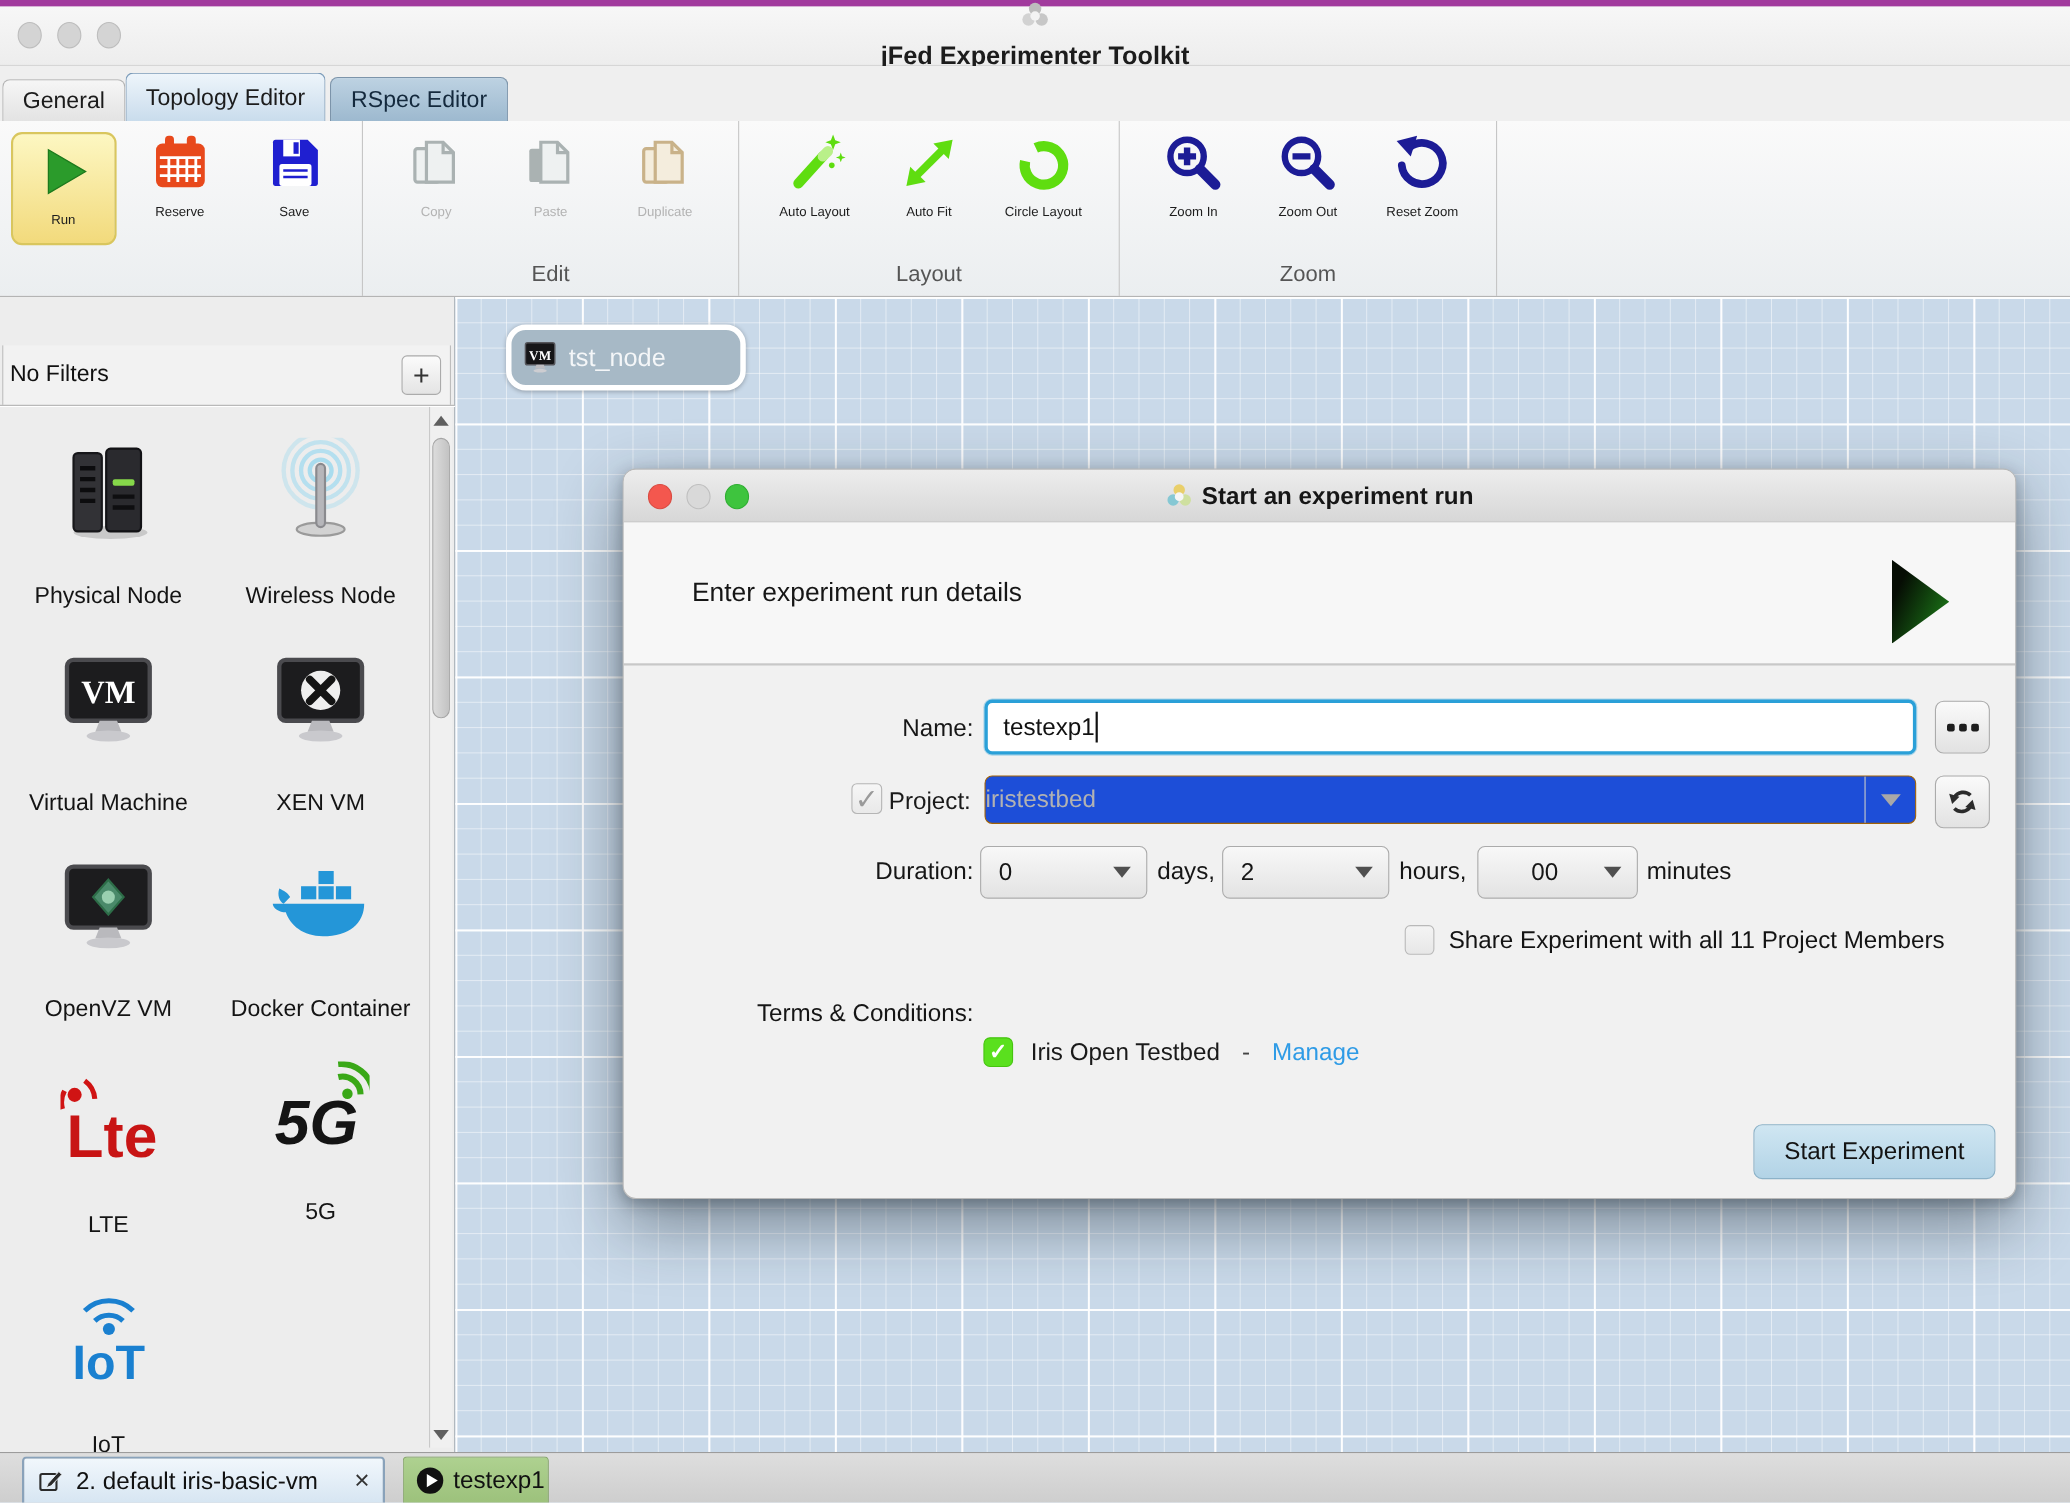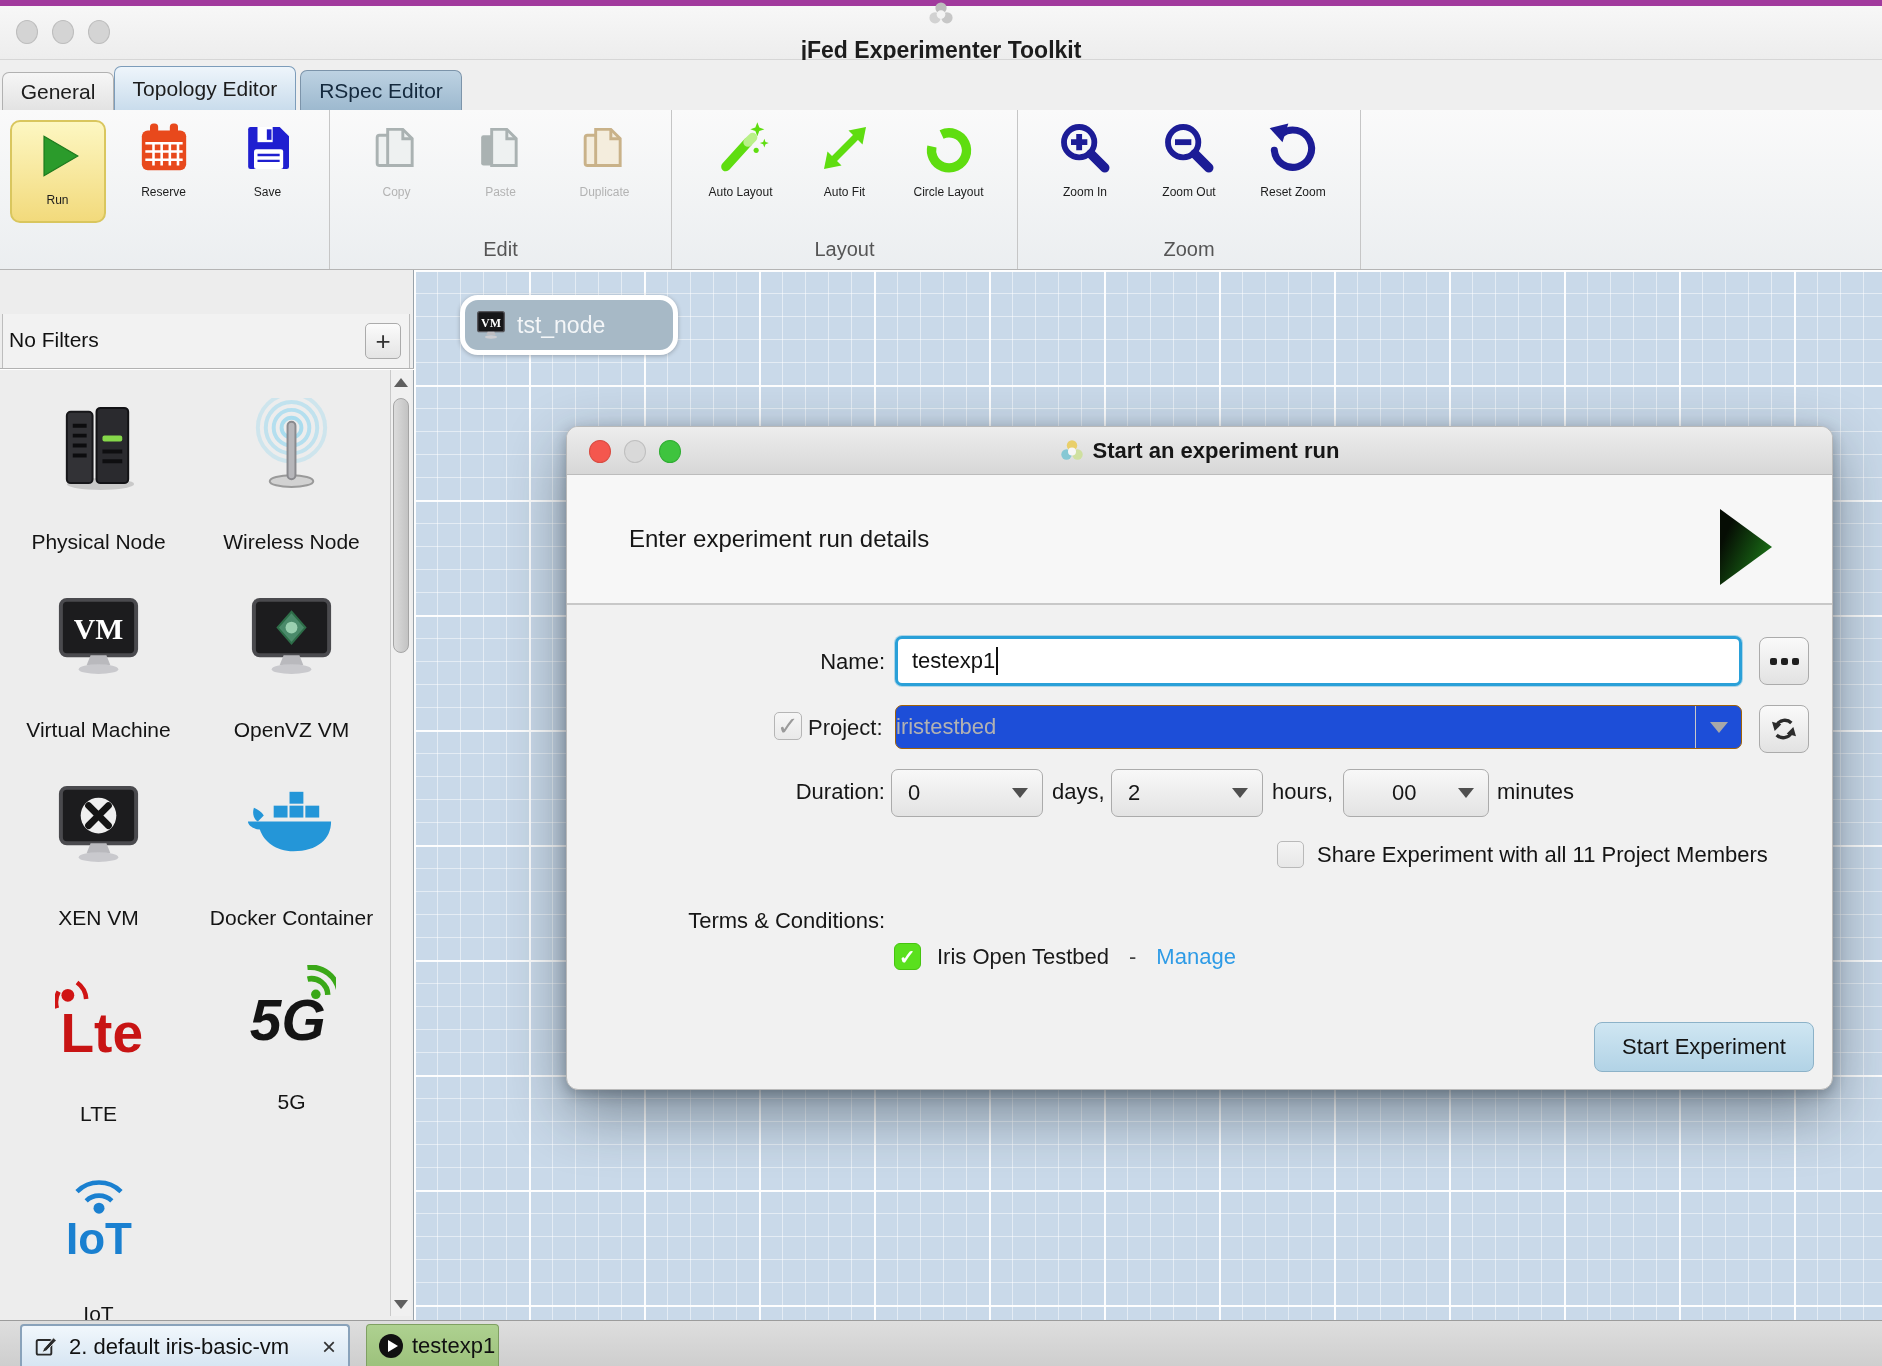--- a/index.html
+++ b/index.html
@@ -398,35 +398,35 @@
           <ellipse cx="24" cy="42" rx="10" ry="2.5" fill="#c9c9cd"></ellipse>
         <text x="24" y="27" font-size="15" font-weight="bold" text-anchor="middle" fill="#fff" font-family="'Liberation Serif',serif">VM</text>
       </svg>
       <span class="rlabel">Virtual Machine</span>
     </div>
     <div class="res-cell">
       <svg width="95" height="95" viewBox="0 0 48 48">
         <rect x="5" y="7" width="38" height="28" rx="3" fill="#1c1c1e" stroke="#4a4a4e" stroke-width="2"></rect>
         <path d="M20 35h8l2 5H18z" fill="#b9b9bd"></path>
           <ellipse cx="24" cy="42" rx="10" ry="2.5" fill="#c9c9cd"></ellipse>
-        <path d="M24 13l7 8-7 8-7-8z" fill="#4a8a6a" stroke="#2d6d48"></path>
-        <circle cx="24" cy="21" r="3" fill="#9ad0b0"></circle>
-      </svg>
-      <span class="rlabel">OpenVZ VM</span>
+        <circle cx="24" cy="21" r="9" fill="#efefef"></circle>
+        <path d="M19 16l10 10M29 16L19 26" stroke="#141414" stroke-width="3.5" stroke-linecap="round"></path>
+      </svg>
+      <span class="rlabel">XEN VM</span>
     </div>
 
     <div class="res-cell">
       <svg width="95" height="95" viewBox="0 0 48 48">
         <rect x="5" y="7" width="38" height="28" rx="3" fill="#1c1c1e" stroke="#4a4a4e" stroke-width="2"></rect>
         <path d="M20 35h8l2 5H18z" fill="#b9b9bd"></path>
           <ellipse cx="24" cy="42" rx="10" ry="2.5" fill="#c9c9cd"></ellipse>
-        <circle cx="24" cy="21" r="9" fill="#efefef"></circle>
-        <path d="M19 16l10 10M29 16L19 26" stroke="#141414" stroke-width="3.5" stroke-linecap="round"></path>
-      </svg>
-      <span class="rlabel">XEN VM</span>
+        <path d="M24 13l7 8-7 8-7-8z" fill="#4a8a6a" stroke="#2d6d48"></path>
+        <circle cx="24" cy="21" r="3" fill="#9ad0b0"></circle>
+      </svg>
+      <span class="rlabel">OpenVZ VM</span>
     </div>
     <div class="res-cell">
       <svg width="95" height="95" viewBox="0 0 48 48">
         <g fill="#2496d8">
           <rect x="15" y="16" width="7" height="6"></rect>
             <rect x="23" y="16" width="7" height="6"></rect>
             <rect x="31" y="16" width="7" height="6"></rect>
           <rect x="23" y="9" width="7" height="6"></rect>
           <path d="M7 24h37c0 9-7 15-19 15-9 0-15-5-17-11-3 0-6-2-6-4z"></path>
           <path d="M7 24c-2-1-3-4-2-7 2 1 4 2 5 4z"></path>

